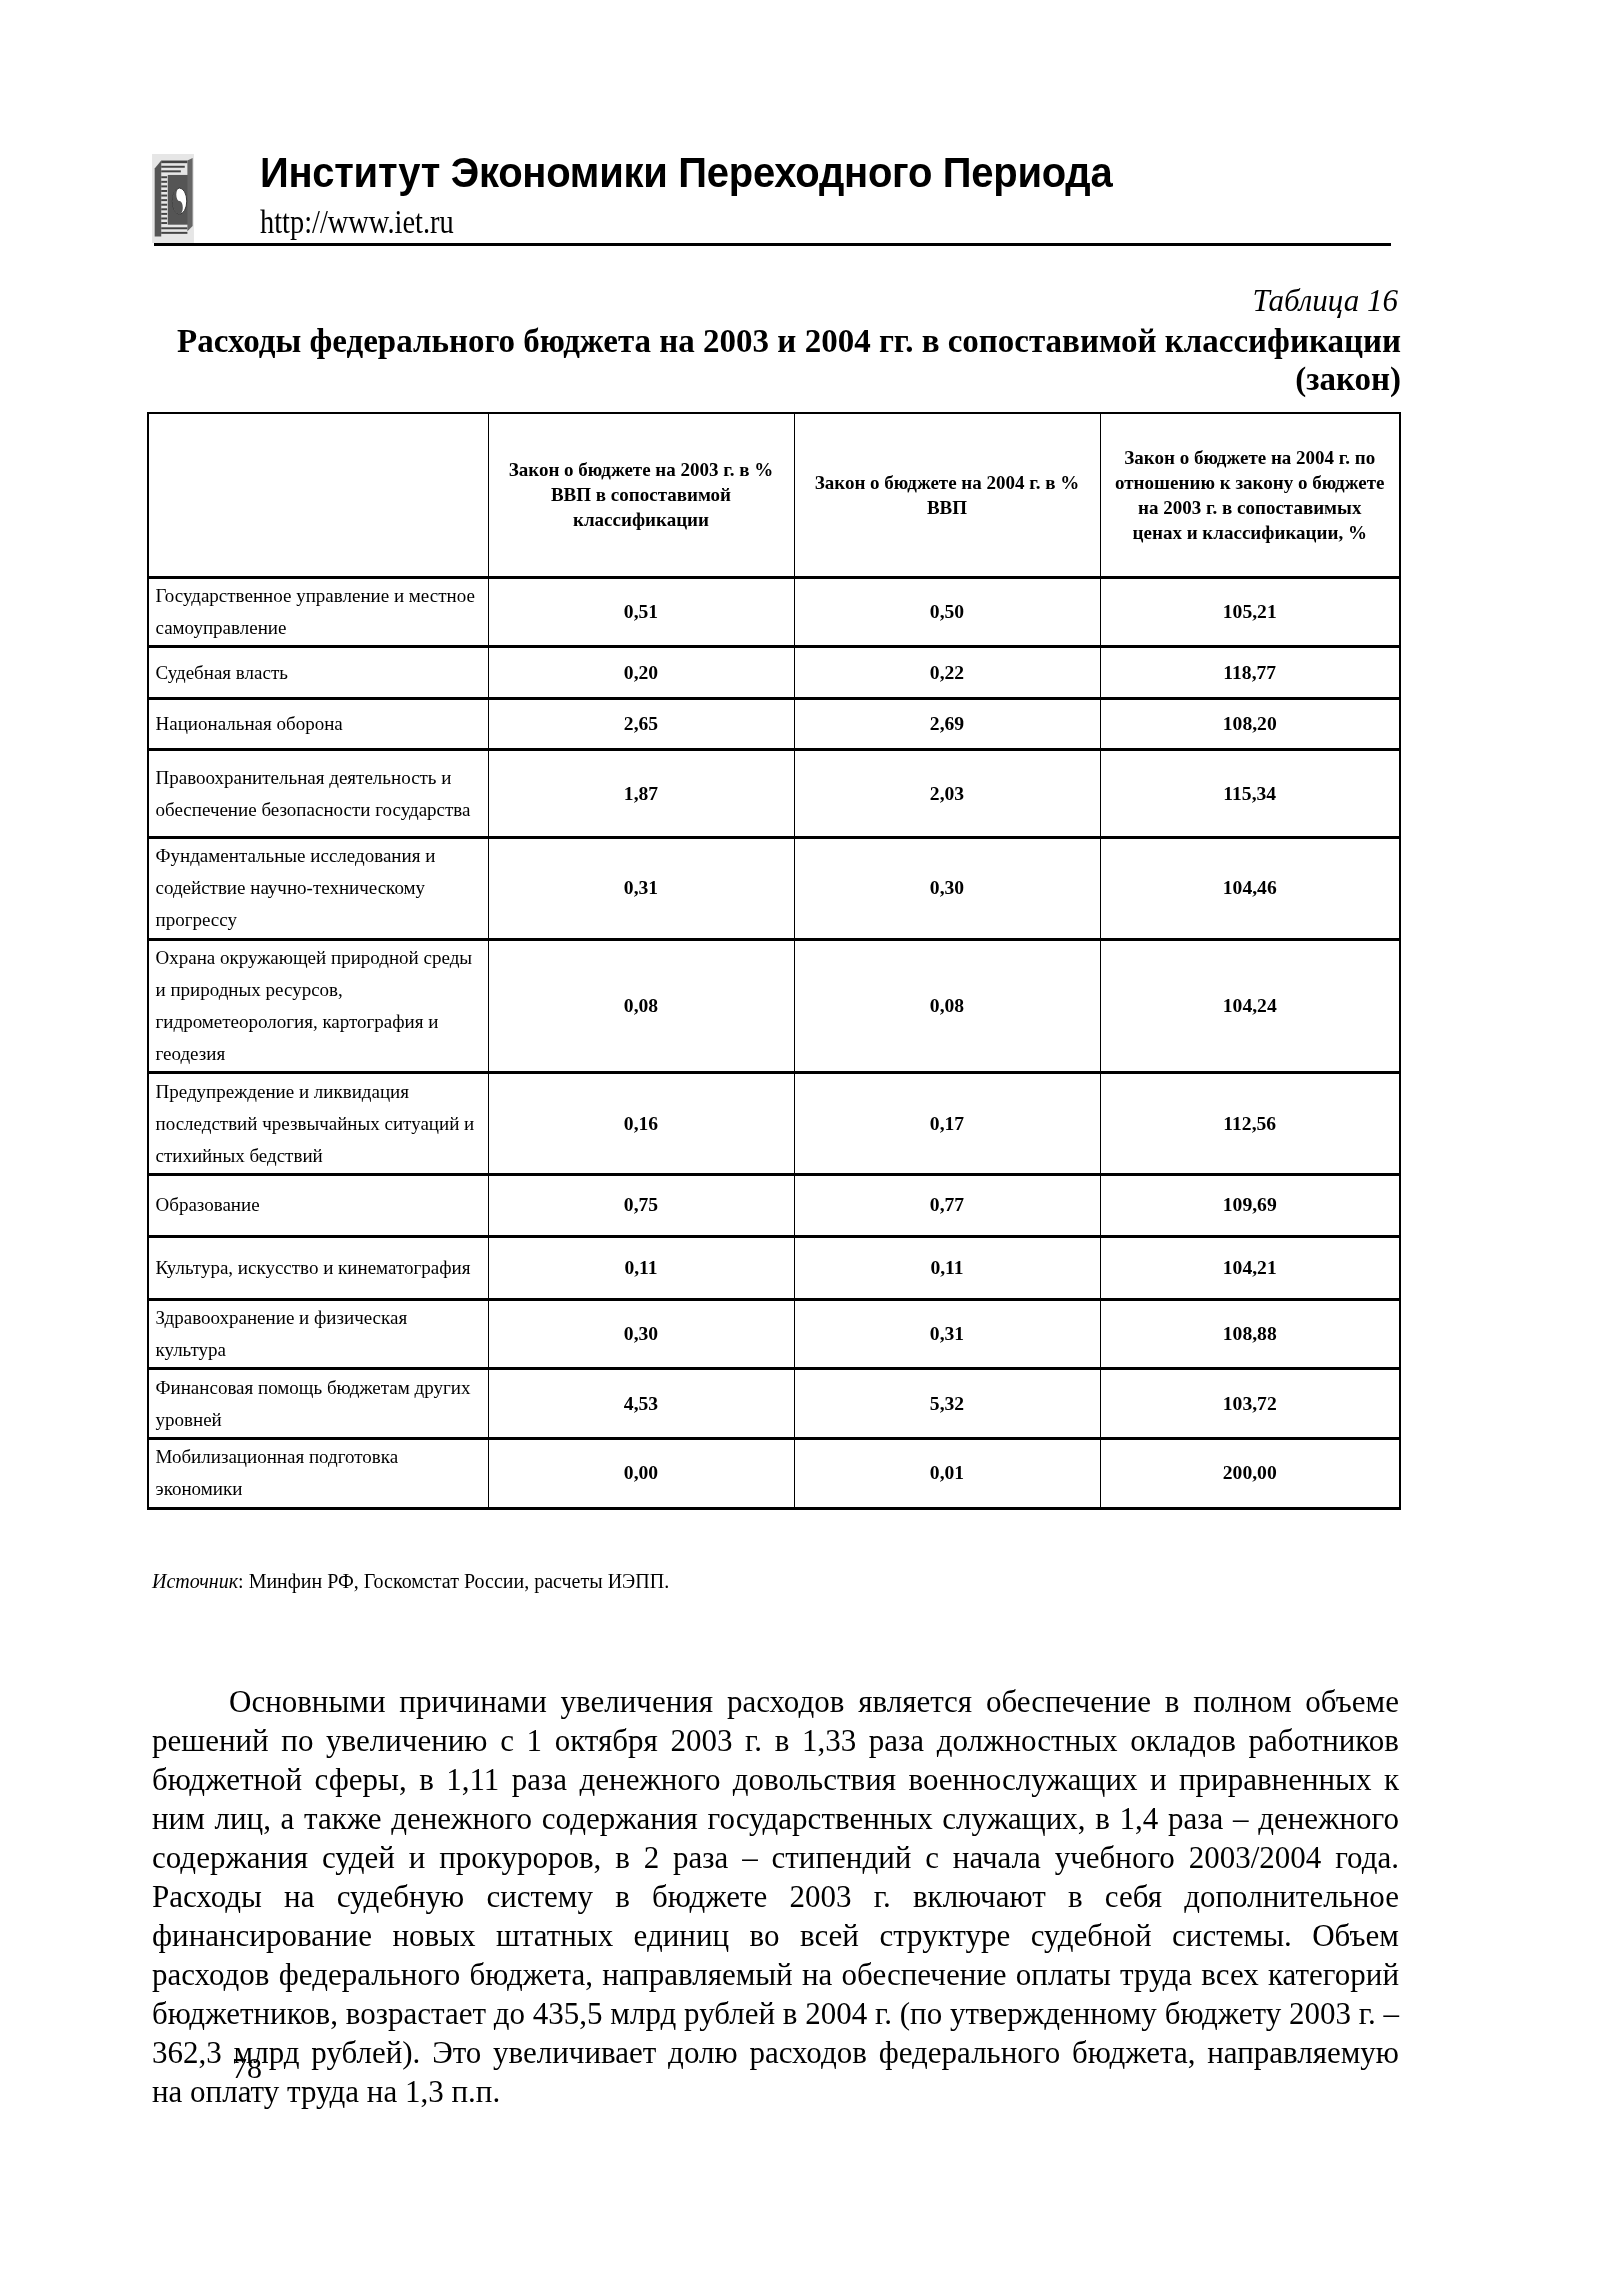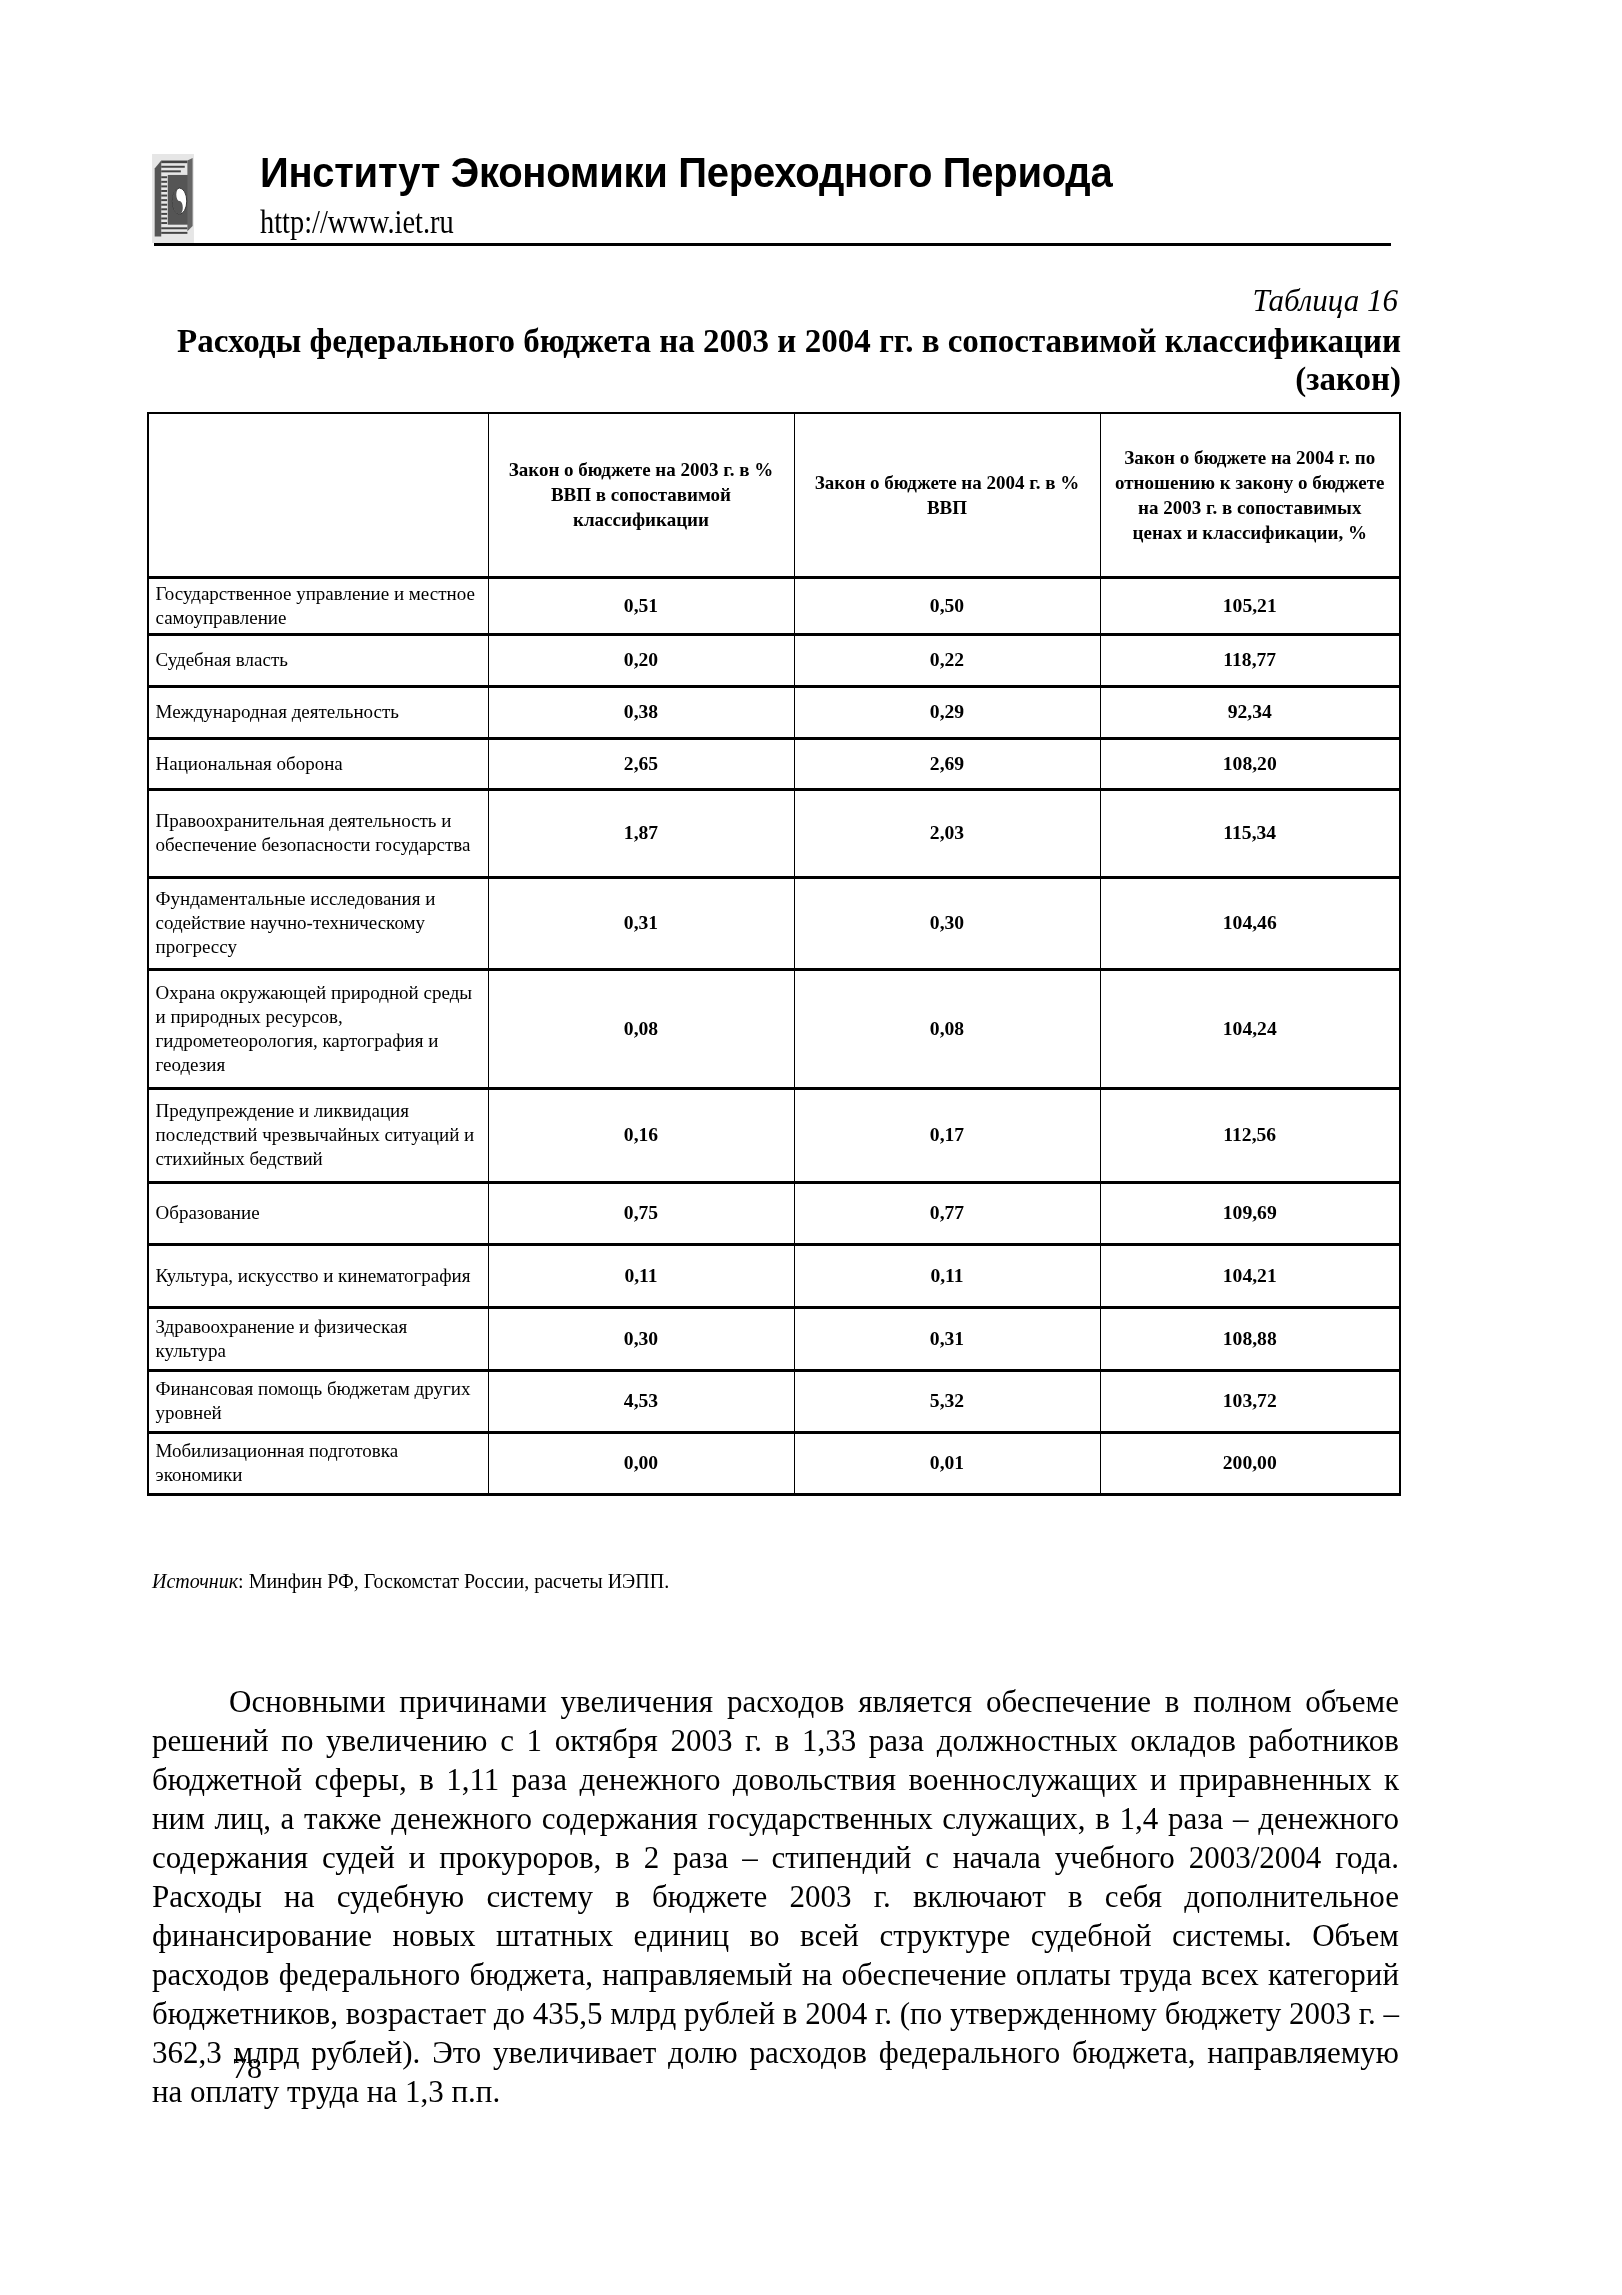--- a/index.html
+++ b/index.html
@@ -14,21 +14,21 @@
 
   
   #table-label { right:224px; top:283px; font-style:italic; font-size:31px; white-space:nowrap; }
   #table-title { left:151px; width:1250px; top:322px; text-align:right; font-weight:bold; font-size:33px; line-height:38px; }
 
   
   #budget-table { position:absolute; left:147px; top:412px; width:1252px; border-collapse:collapse; table-layout:fixed; }
   #budget-table td, #budget-table th { border:1.3px solid #000; padding:0; }
   #budget-table tr.row { border-top:3.3px solid #000; }
   #budget-table th { font-weight:bold; font-size:19px; line-height:25px; text-align:center; vertical-align:middle; padding:0 11.8px; }
-  #budget-table td.label { font-size:19px; line-height:24px; text-align:left; vertical-align:middle; padding:1.3px 6.5px 1.3px 6.5px; }
+  #budget-table td.label { font-size:19px; line-height:32px; text-align:left; vertical-align:middle; padding:1.3px 6.5px 1.3px 6.5px; }
   #budget-table td.num { font-size:19.6px; text-align:center; vertical-align:middle;font-weight:bold; }
   #budget-table { border:2px solid #000;padding-left:33px; }
   #budget-table tr.last { border-bottom:3.3px solid #000; }
 
   
   #source-line { left:152px; top:1570px; font-size:20px; white-space:nowrap; }
   #source-line .it { font-style:italic; }
 
   
   #body-paragraph { left:152px; top:1682px; width:1247px; font-size:31px; line-height:39px; text-align:justify; text-indent:77px; }
@@ -95,26 +95,20 @@
       <td class="num">0,51</td>
       <td class="num">0,50</td>
       <td class="num">105,21</td>
     </tr>
     <tr class="row" style="height:52px">
       <td class="label">Судебная власть</td>
       <td class="num">0,20</td>
       <td class="num">0,22</td>
       <td class="num">118,77</td>
     </tr>
-    <tr class="row" style="height:52px">
-      <td class="label">Международная  деятельность</td>
-      <td class="num">0,38</td>
-      <td class="num">0,29</td>
-      <td class="num">92,34</td>
-    </tr>
     <tr class="row" style="height:51px">
       <td class="label">Национальная оборона</td>
       <td class="num">2,65</td>
       <td class="num">2,69</td>
       <td class="num">108,20</td>
     </tr>
     <tr class="row" style="height:88px">
       <td class="label">Правоохранительная деятельность и обеспечение безопасности государства</td>
       <td class="num">1,87</td>
       <td class="num">2,03</td>

